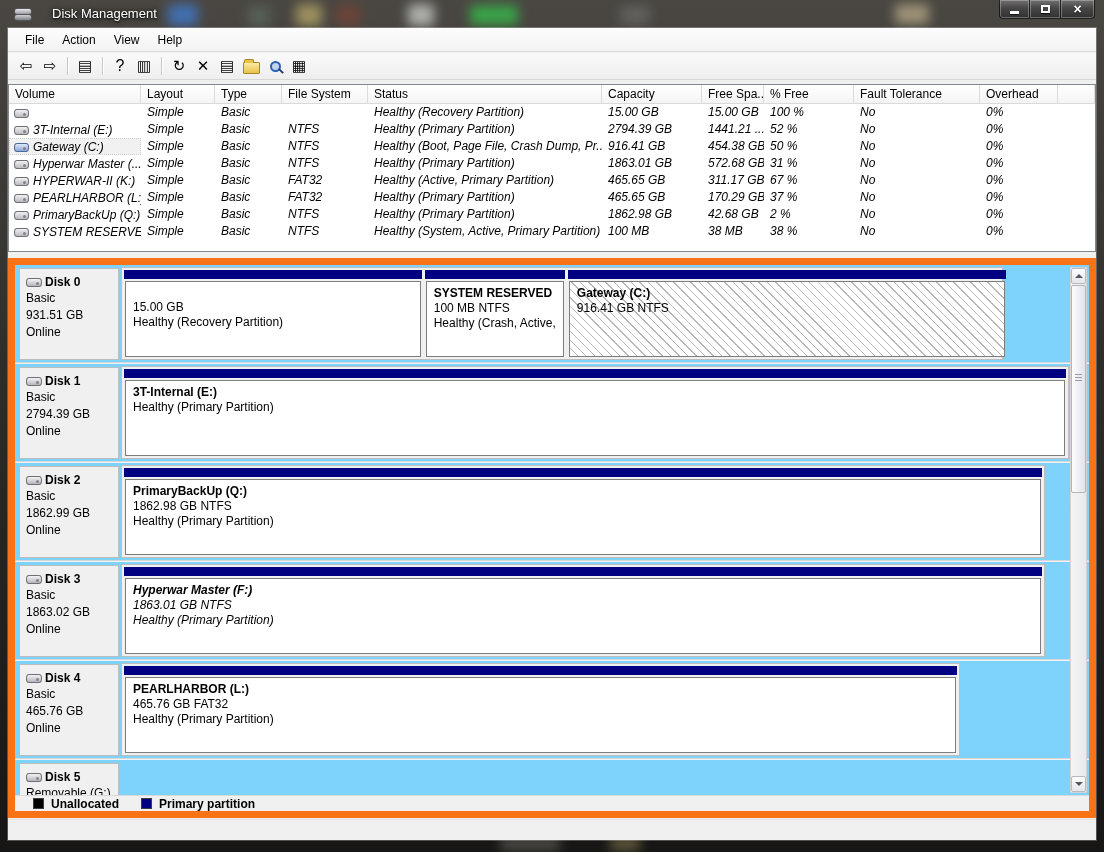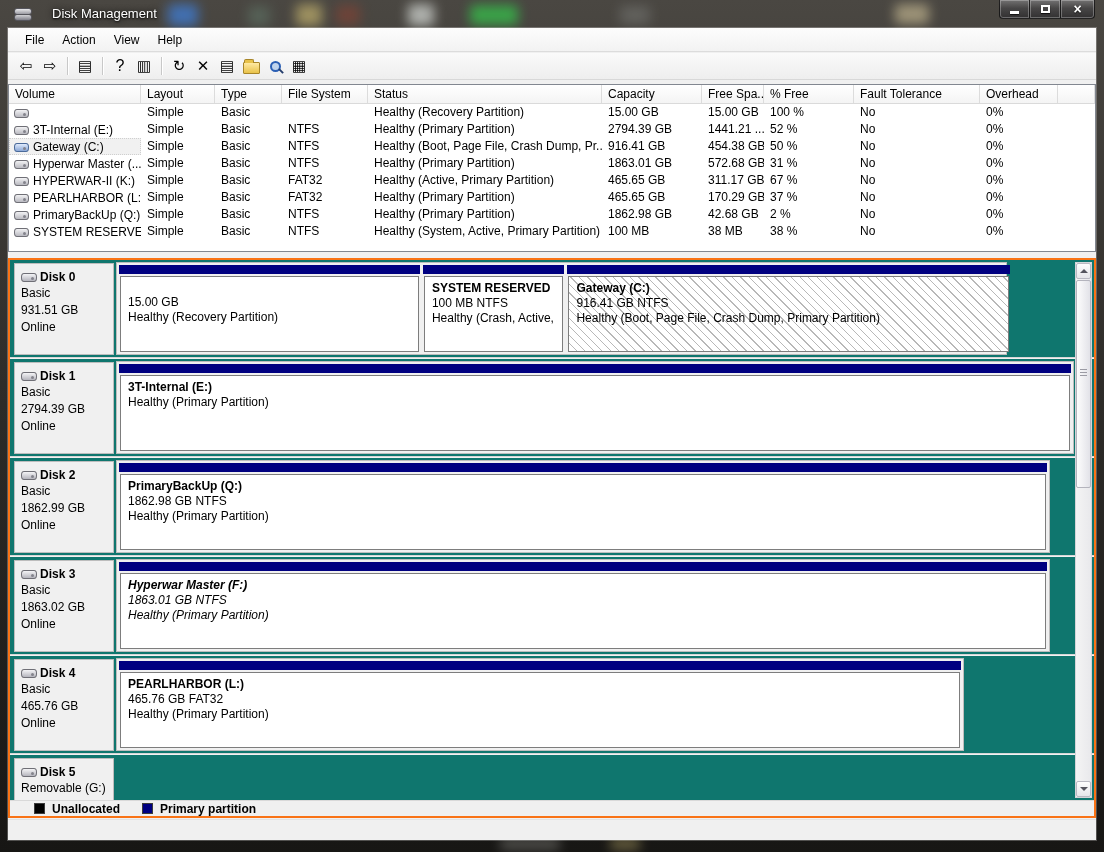--- a/index.html
+++ b/index.html
@@ -51,33 +51,33 @@
   .magnifier-shape::after { content:""; position:absolute; width:6px; height:2px; background:#233c6b;
     transform:rotate(45deg); right:-5px; bottom:-2px; }
 
   
   .table-pane { position:absolute; left:0; top:56px; right:0; height:168px;
     background:#fff; border:1px solid #828790; overflow:hidden; }
   .vt-header { display:grid; height:19px; background:linear-gradient(180deg,#ffffff,#f4f4f4);
     border-bottom:1px solid #dadada; }
   .vt-hcell { font-size:12px; color:#000; padding:2px 4px 0 6px; border-right:1px solid #dcdcdc;
     white-space:nowrap; overflow:hidden; }
-  .vt-row { display:grid; height:17px; }
+  .vt-row { display:grid; height:17px;font-style:italic; }
   .vt-cell { font-size:12px; color:#000; padding:1px 4px 0 6px; white-space:nowrap; overflow:hidden; }
   .vt-cell.vol { display:flex; align-items:center; gap:4px; padding-left:5px; }
   .drive-ico { flex:0 0 auto; width:15px; height:9px; border:1px solid #6f6f76; border-radius:3px/4px;
     background:linear-gradient(180deg,#f2f2f4,#b9b9c0); position:relative; }
   .drive-ico::after { content:""; position:absolute; right:2px; top:3px; width:3px; height:3px;
     border-radius:50%; background:#83838c; }
   .drive-ico.blue { background:linear-gradient(180deg,#dfeafc,#8aa7d6); border-color:#4a6a9a; }
   .vt-row.sel .vt-cell.vol { background:#f1f1f1; outline:1px dotted #cfcfcf; outline-offset:-1px; }
 
   
   .disk-pane { position:absolute; left:0; top:230px; right:0; height:560px;
-    background:#0f766e; border:2px solid #f97316; overflow:hidden; }
+    background:#7dd3fc; border:7px solid #f97316; overflow:hidden; }
   .disk-scroll { position:absolute; left:0; top:0; right:0; bottom:16px; overflow:hidden; }
   .disk-row { position:relative; height:99px; margin:0 20px 0 2px; }
   .disk-row::after { content:""; position:absolute; left:-2px; right:-20px; bottom:0; height:2px;
     background:linear-gradient(180deg,#c9c9c9,#ffffff); }
   .disk-label { position:absolute; left:2px; top:3px; width:100px; height:92px;
     border:1px solid #bdbdbd; background:#f0f0f0; padding:6px 4px 0 6px; }
   .disk-name-line { display:flex; align-items:center; gap:3px; font-size:12px; font-weight:bold; color:#000; }
   .disk-ico { width:16px; height:9px; border:1px solid #6f6f76; border-radius:3px/4px;
     background:linear-gradient(180deg,#f4f4f6,#b5b5bd); position:relative; flex:0 0 auto; }
   .disk-ico::after { content:""; position:absolute; right:2px; top:3px; width:3px; height:3px; border-radius:50%; background:#83838c; }
@@ -103,21 +103,21 @@
   .sb-arrow { width:0; height:0; border-left:4px solid transparent; border-right:4px solid transparent; }
   .sb-arrow.up { border-bottom:4px solid #55555e; }
   .sb-arrow.down { border-top:4px solid #55555e; }
   .sb-thumb { position:absolute; left:0; right:0; top:17px; height:208px;
     background:linear-gradient(90deg,#fdfdfd,#e2e2e8); border:1px solid #b4b4bd; border-radius:2px; }
   .sb-grip { position:absolute; left:3px; right:3px; top:88px; height:8px;
     background:repeating-linear-gradient(180deg,#9b9ba4 0 1px,transparent 1px 3px); }
 
   
   .legend { position:absolute; left:0; bottom:0; right:0; height:16px; background:#f0f0f0;
-    border-top:1px solid #d9d9d9; display:flex; align-items:center; padding-left:24px; gap:22px; }
+    border-top:1px solid #d9d9d9; display:flex; align-items:center; padding-left:18px; gap:22px; }
   .legend-item { display:flex; align-items:center; gap:7px; }
   .legend-swatch { width:11px; height:11px; border:1px solid #3c3c3c; }
   .legend-label { font-size:12px; font-weight:bold; color:#000; }
 
   .statusbar { position:absolute; left:0; bottom:0; right:0; height:21px;
     background:#f0f0f0; border-top:1px solid #e2e2e2; }
 </style>
 </head>
 <body>
 
@@ -372,21 +372,20 @@
                     <div class="part-title" data-name="partition-title">SYSTEM RESERVED</div>
                     <div class="part-line" data-name="partition-size">100 MB NTFS</div>
                     <div class="part-line" data-name="partition-status">Healthy (Crash, Active,</div>
                   </div>
                 </div>
                 <div class="part" data-name="partition-selected" style="flex: 0 0 50%;">
                   <div class="part-band" data-name="partition-color-band"></div>
                   <div class="part-body hatch" data-name="partition-body">
                     <div class="part-title" data-name="partition-title">Gateway  (C:)</div>
                     <div class="part-line" data-name="partition-size">916.41 GB NTFS</div>
-                    <div class="part-line" data-name="partition-status">Healthy (Boot, Page File, Crash Dump, Primary Partition)</div>
                   </div>
                 </div>
               </div>
             </div>
           </div>
           <div class="disk-row" data-name="disk-row-disk-1">
             <div class="disk-label" data-name="disk-label">
               <div class="disk-name-line" data-name="disk-name">
                 <span class="disk-ico" data-name="disk-icon"></span>
                 <span data-name="disk-name-text">Disk 1</span>

